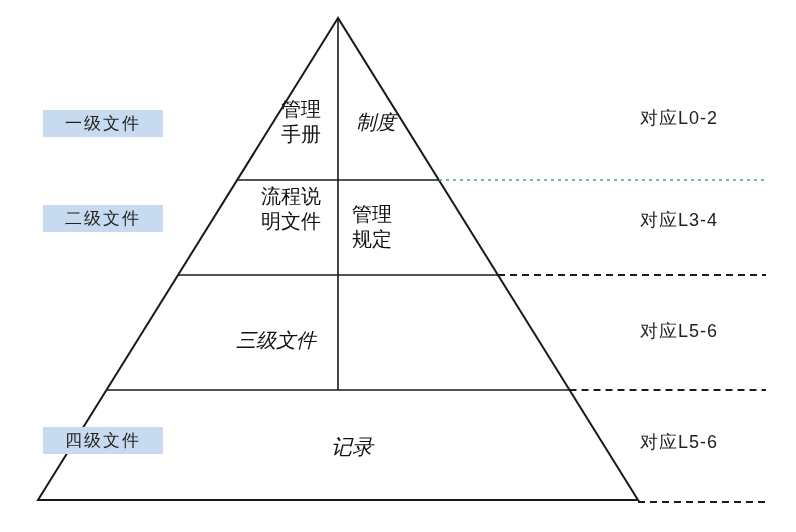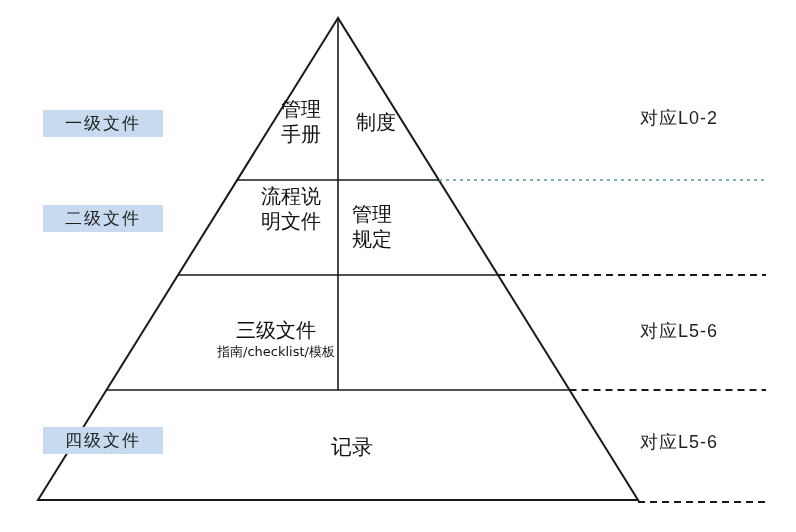--- a/index.html
+++ b/index.html
@@ -85,21 +85,21 @@
   }
   .cell-sub {
     display: block;
     font-size: 13px;
     line-height: 1.4;
     white-space: nowrap;
     word-break: keep-all;
   }
   .w2 { width: 46px; }   
   .w3 { width: 66px; }   
-  .nowrap { white-space: nowrap; }
+  .nowrap { white-space: nowrap; font-style: italic; }
 </style>
 </head>
 <body>
 
 <div class="stage">
 
   <svg width="796" height="532" viewBox="0 0 796 532">
 
     <polygon class="pyramid-outline" points="330,18 30,500 630,500"></polygon>
 
@@ -120,22 +120,22 @@
   <div class="side-label" style="top:427px">四级文件</div>
 
   <div class="cell w2" style="left:293px; top:122px">管理手册</div>
   <div class="cell nowrap" style="left:368px; top:122px">制度</div>
 
   <div class="cell w3" style="left:283px; top:209px">流程说明文件</div>
   <div class="cell w2" style="left:364px; top:227px">管理规定</div>
 
   <div class="cell" style="left:268px; top:340px">
     <span class="nowrap">三级文件</span>
-    <span class="cell-sub">指南/checklist/模板</span>
   </div>
 
   <div class="cell nowrap" style="left:344px; top:447px; font-size:21px">记录</div>
 
   <div class="map-label" style="top:106px">对应L0-2</div>
+  <div class="map-label" style="top:208px">对应L3-4</div>
   <div class="map-label" style="top:319px">对应L5-6</div>
   <div class="map-label" style="top:430px">对应L5-6</div>
 
 </div>
 
 </body></html>

